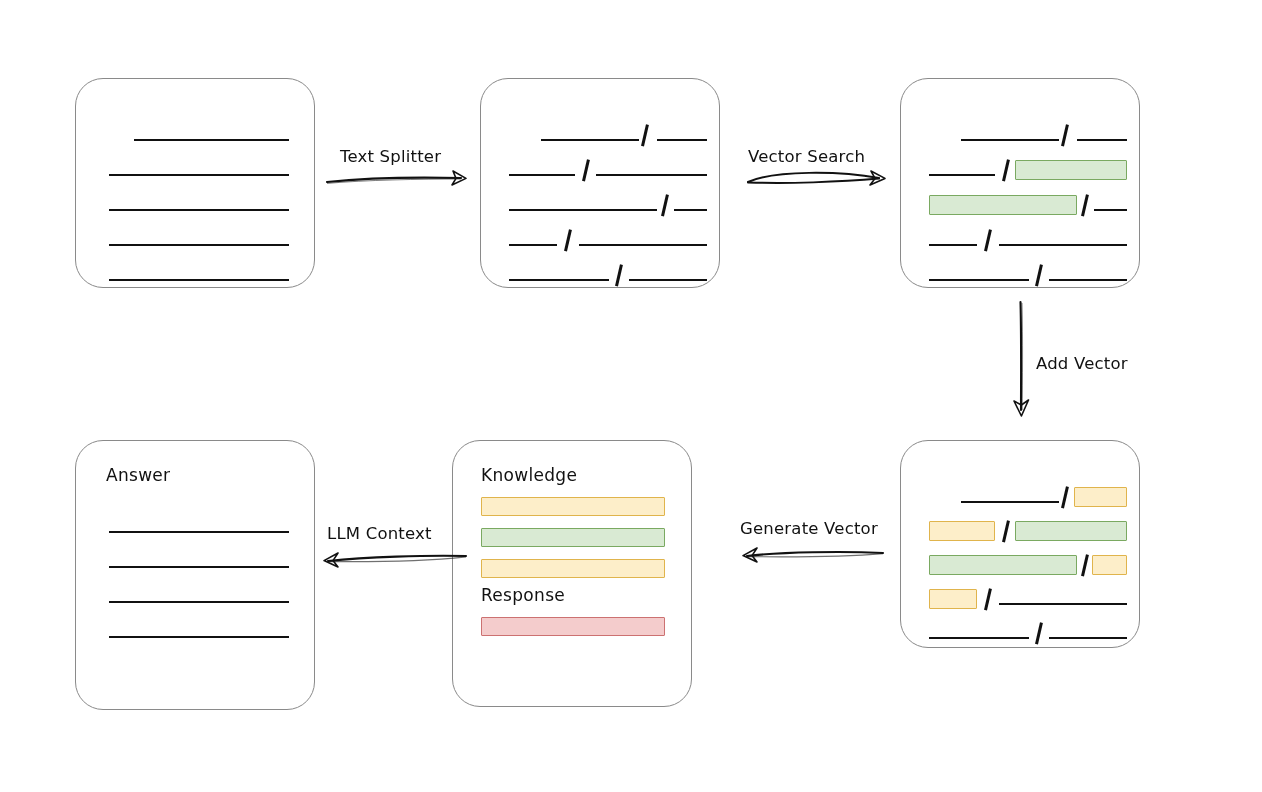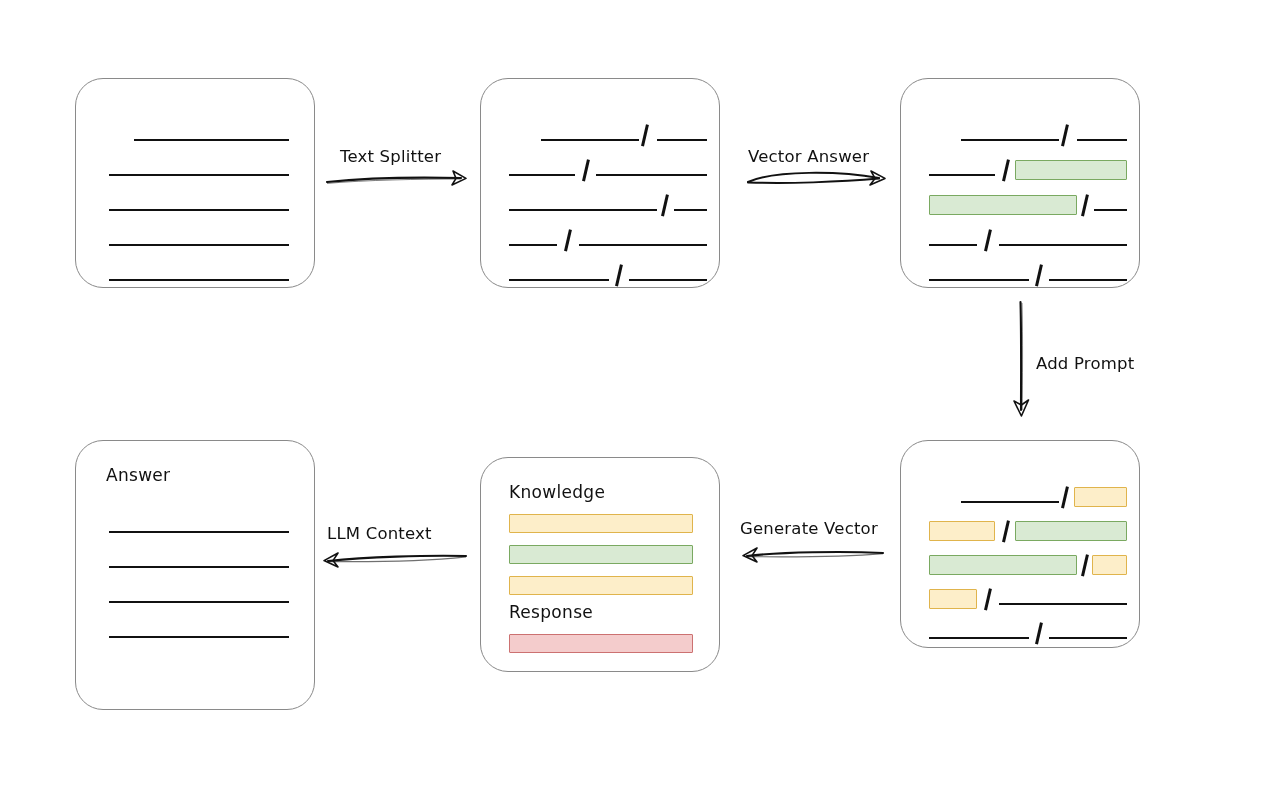--- a/index.html
+++ b/index.html
@@ -169,21 +169,21 @@
         </div>
         <div class="row" style="left: 0px; top: 180px; right: 0px;">
           <div class="seg" style="left: 28px; width: 100px;"></div>
           <div class="slash" style="left: 134px;"></div>
           <div class="seg" style="left: 148px; width: 78px;"></div>
         </div>
       </div>
   </div>
 
   <div>
-    <div class="arrow-label" style="left:748px; top:147px;">Vector Answer</div>
+    <div class="arrow-label" style="left:748px; top:147px;">Vector Search</div>
     <svg class="arrow-svg" style="left:745px; top:164px;" width="150" height="28" viewBox="0 0 150 28">
       <path d="M3,18 C30,6 95,7 134,14" stroke="#111" stroke-width="2" fill="none" stroke-linecap="round"></path>
       <path d="M3,18.4 C40,20 96,18 134,14.6" stroke="#111" stroke-width="2" fill="none" stroke-linecap="round"></path>
       <path d="M126,7 L140,14.4 L125,21 L130,14.4 Z" stroke="#111" stroke-width="1.6" fill="none" stroke-linejoin="round"></path>
     </svg>
   </div>
 
   <div class="doc-box" style="left:900px; top:78px; width:240px; height:210px;">
     <div class="doc-rows" id="rows-matched_chunks">
         <div class="row" style="left: 0px; top: 40px; right: 0px;">
@@ -208,21 +208,21 @@
         </div>
         <div class="row" style="left: 0px; top: 180px; right: 0px;">
           <div class="seg" style="left: 28px; width: 100px;"></div>
           <div class="slash" style="left: 134px;"></div>
           <div class="seg" style="left: 148px; width: 78px;"></div>
         </div>
       </div>
   </div>
 
   <div>
-    <div class="arrow-label" style="left:1036px; top:354px;">Add Prompt</div>
+    <div class="arrow-label" style="left:1036px; top:354px;">Add Vector</div>
     <svg class="arrow-svg" style="left:1006px; top:300px;" width="32" height="120" viewBox="0 0 32 120">
       <path d="M14.5,2 C15.5,40 15,80 15,110" stroke="#111" stroke-width="2.1" fill="none" stroke-linecap="round"></path>
       <path d="M16,3 C17,40 16.4,80 16.2,110" stroke="#111" stroke-width="1" fill="none" opacity="0.5"></path>
       <path d="M8,101 L15.4,116 L22.5,100 L15.4,105 Z" stroke="#111" stroke-width="1.6" fill="none" stroke-linejoin="round"></path>
     </svg>
   </div>
 
   <div class="doc-box" style="left:900px; top:440px; width:240px; height:208px;">
     <div class="doc-rows" id="rows-context_chunks">
         <div class="row" style="left: 0px; top: 40px; right: 0px;">
@@ -255,21 +255,21 @@
 
   <div>
     <div class="arrow-label" style="left:740px; top:519px;">Generate Vector</div>
     <svg class="arrow-svg" style="left:737px; top:543px;" width="150" height="24" viewBox="0 0 150 24">
       <path d="M146,10 C105,8 45,9 10,13" stroke="#111" stroke-width="2.1" fill="none" stroke-linecap="round"></path>
       <path d="M146,10.6 C105,14 45,14 11,13.6" stroke="#111" stroke-width="1.2" fill="none" opacity="0.6"></path>
       <path d="M20,5 L6,12.6 L20,19 L15,12.6 Z" stroke="#111" stroke-width="1.6" fill="none" stroke-linejoin="round"></path>
     </svg>
   </div>
 
-  <div class="doc-box" style="left:480px; top:440px; width:240px; height:215px;margin-top:17px;">
+  <div class="doc-box" style="left:452px; top:440px; width:240px; height:267px;">
     <div class="box-label" style="left:28px; top:24px;">Knowledge</div>
     <div id="knowledge-bars">
         <div class="bar yellow" style="left: 28px; width: 184px; top: 56px;"></div>
         <div class="bar green" style="left: 28px; width: 184px; top: 87px;"></div>
         <div class="bar yellow" style="left: 28px; width: 184px; top: 118px;"></div>
       </div>
     <div class="box-label" style="left:28px; top:144px;">Response</div>
     <div id="question-bars">
         <div class="bar red" style="left: 28px; width: 184px; top: 176px;"></div>
       </div>

